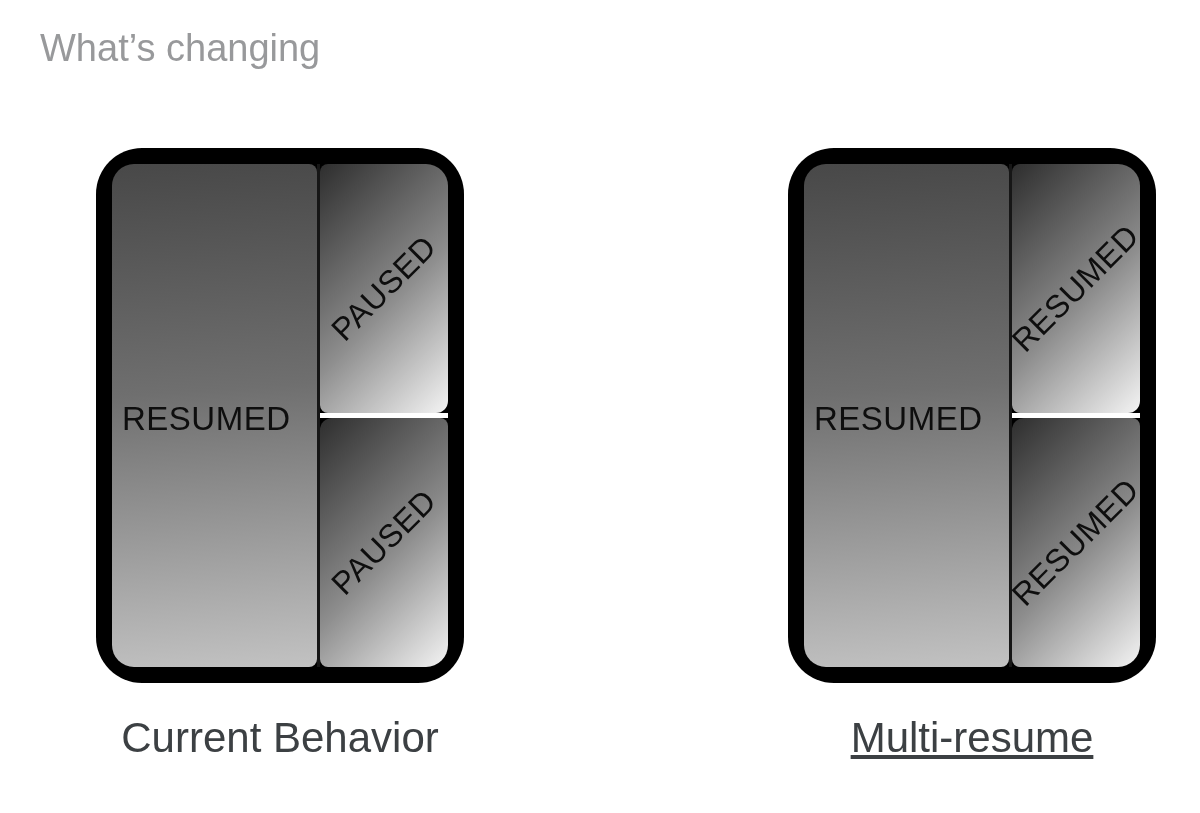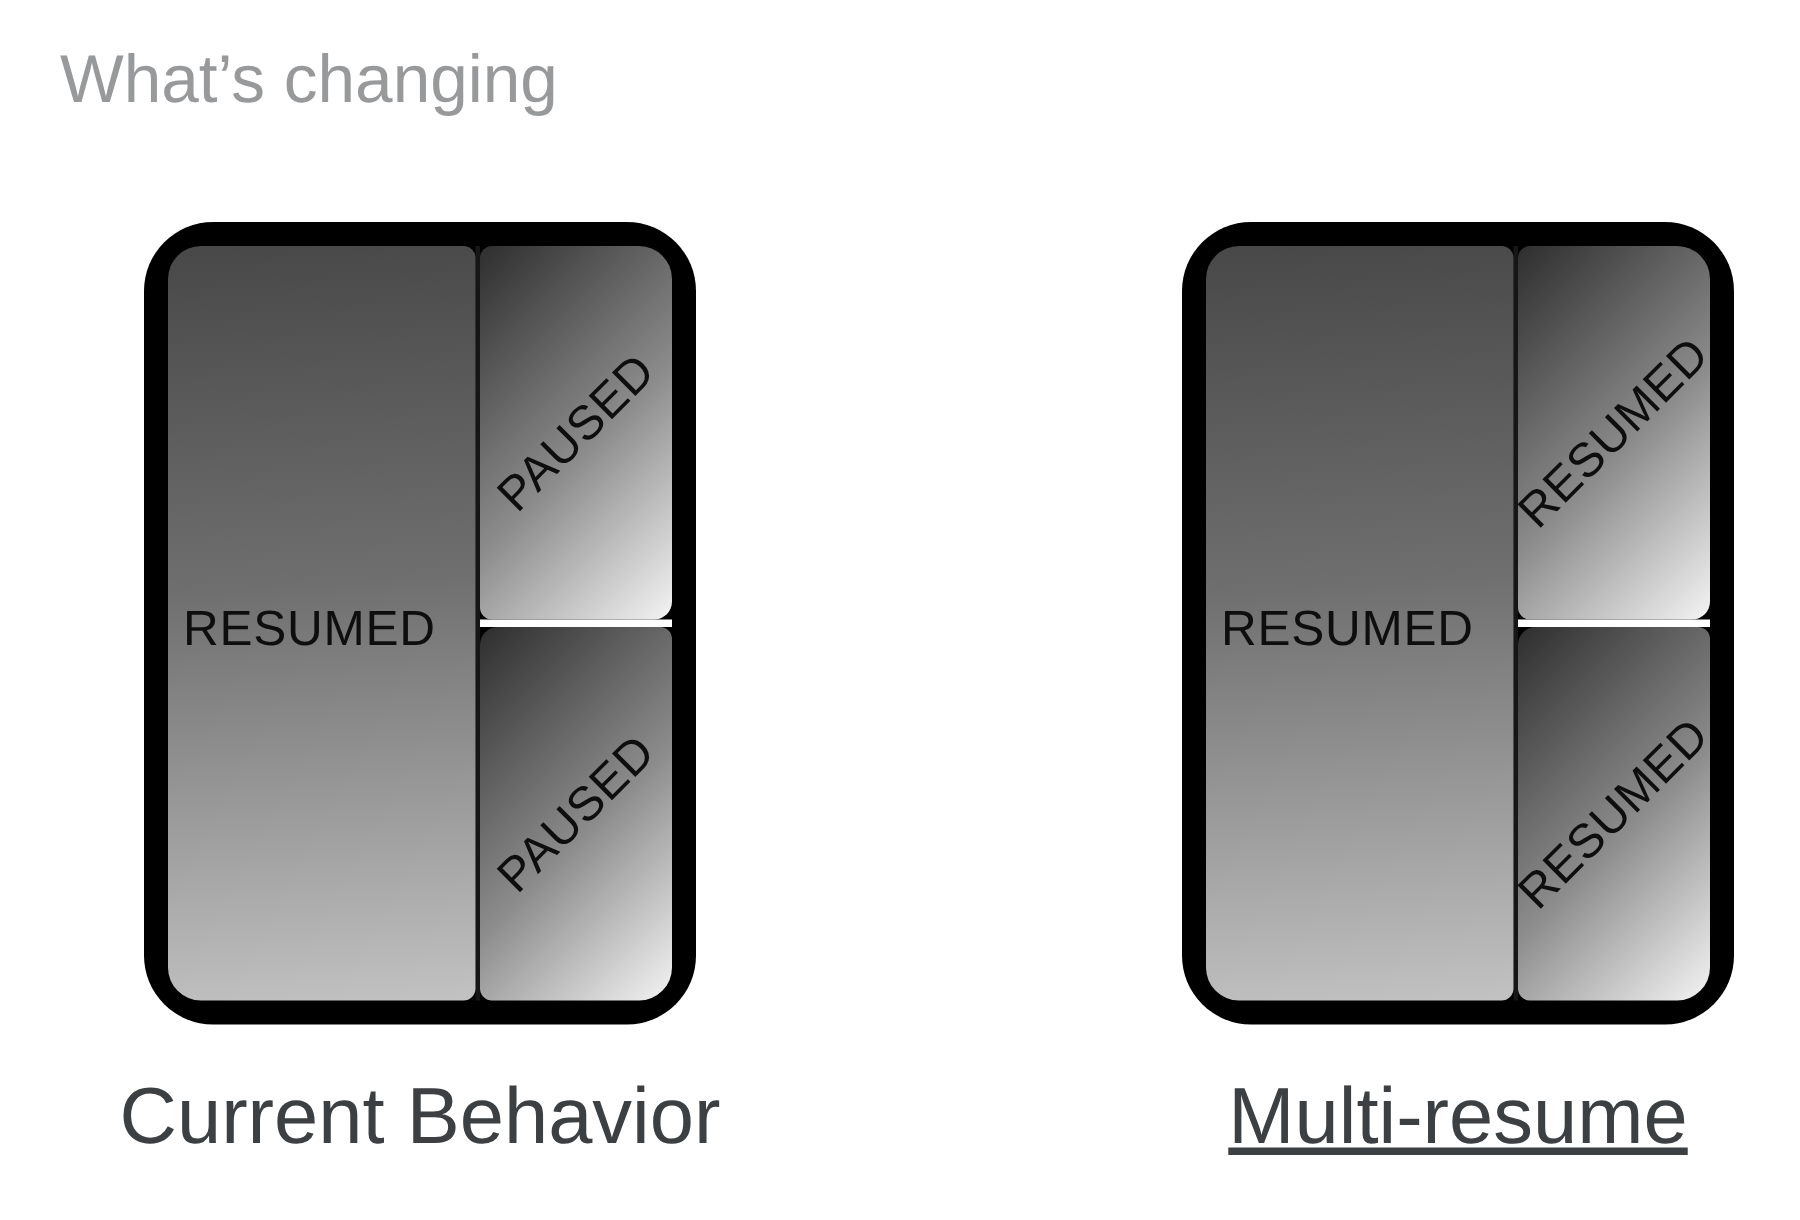--- a/index.html
+++ b/index.html
@@ -8,21 +8,21 @@
     position: relative;
     background: #ffffff;
     overflow: hidden;
     font-family: "Liberation Sans", sans-serif;
   }
 
   .slide-title {
     position: absolute;
     left: 40px;
     top: 24px;
-    font-size: 45px;
+    font-size: 38px;
     line-height: 1.3;
     font-weight: 400;
     color: #98999b;
   }
 
   .device {
     position: absolute;
     top: 148px;
     width: 368px;
     height: 535px;
@@ -93,21 +93,21 @@
   .state-label.rotated {
     transform: rotate(-45deg);
     font-size: 32px;
   }
 
   .caption {
     position: absolute;
     top: 712px;
     width: 428px;
     text-align: center;
-    font-size: 53px;
+    font-size: 42px;
     line-height: 1.25;
     font-weight: 400;
     color: #3c4043;
   }
   .caption-0 { left: 66px; }
   .caption-1 { left: 758px; text-decoration: underline; }
 </style>
 </head>
 <body>
 

